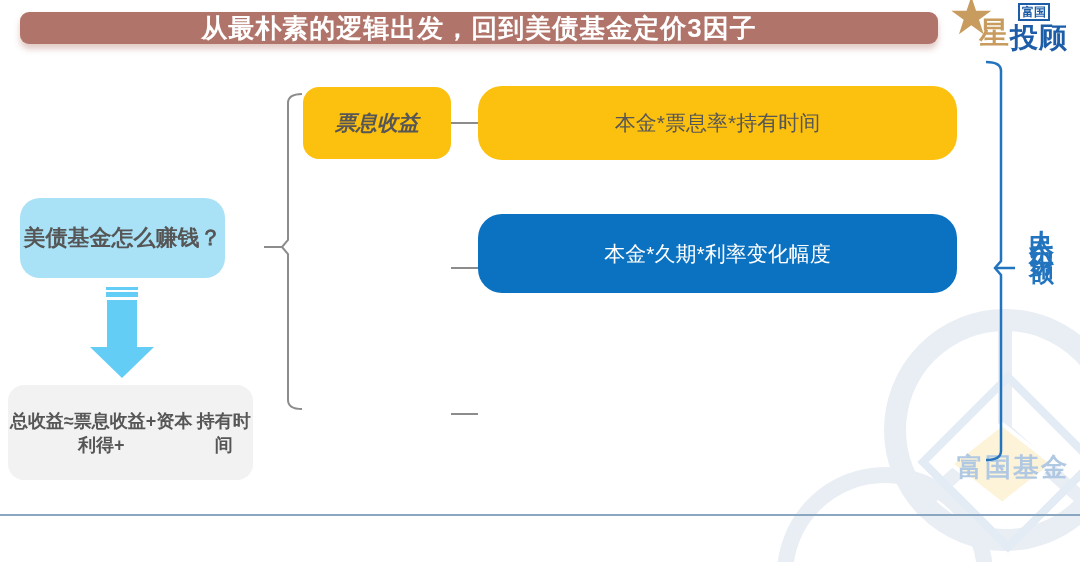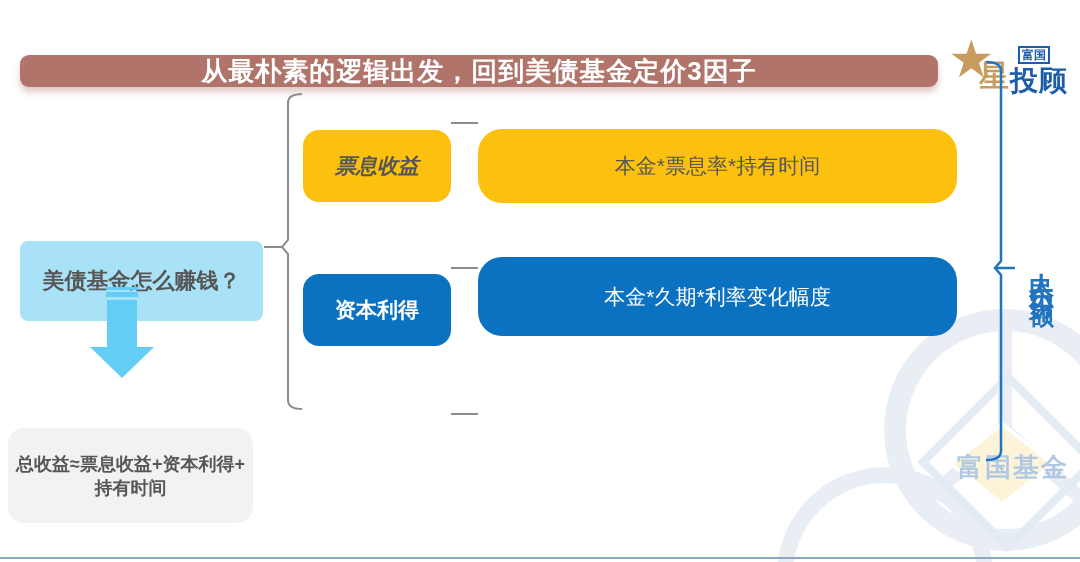--- a/index.html
+++ b/index.html
@@ -1,59 +1,59 @@
 <!DOCTYPE html>
 <html style="--title_bg: #b1746a; --coupon_yellow: #fcc00e; --capital_blue: #0b72c2; --fx_pink: #f1dfd9; --question_lightblue: #a9e2f6; --arrow_blue: #63cdf6; --summary_gray: #f2f2f2; --text_dark: #565656; --brand_blue: #2374bf; --connector_gray: #8c8c8c; --gold: #c89c5e; --logo_blue: #1d5da7; --watermark_blue: #b0c8e2; --watermark_pale: #e9eef5; --watermark_yellow: #fdf3d8; --divider: #8ba6c1;"><head>
 <meta charset="utf-8">
 <style>
   html,body{margin:0;padding:0;background:#fff;}
   body{font-family:"Liberation Sans","DejaVu Sans",sans-serif;}
   .stage{position:relative;width:1080px;height:562px;overflow:hidden;background:#fff;}
 
   
   .wm-layer{position:absolute;inset:0;z-index:0;}
-  .content-layer{position:absolute;inset:0;z-index:1;margin-top:43px;}
+  .content-layer{position:absolute;inset:0;z-index:1;}
   .overlay-svg{position:absolute;inset:0;z-index:2;pointer-events:none;}
 
   
   .title-bar{position:absolute;left:20px;top:12px;width:918px;height:32px;
     background:var(--title_bg);border-radius:9px;color:#fff;font-weight:bold;
     font-size:26px;display:flex;align-items:center;justify-content:center;
     letter-spacing:1px;box-shadow:0 5px 6px rgba(177,116,106,.38);}
 
   
   .logo{position:absolute;left:948px;top:0;width:132px;height:54px;}
   .logo .star{position:absolute;left:0;top:-10px;font-size:52px;color:var(--gold);line-height:1;}
   .logo .xing{position:absolute;left:31px;top:13px;font-size:30px;font-weight:bold;color:var(--gold);}
   .logo .fg{position:absolute;left:70px;top:3px;font-size:12px;font-weight:bold;color:var(--logo_blue);
     border:2px solid var(--logo_blue);border-radius:0;padding:0 2px;line-height:14px;}
   .logo .tg{position:absolute;left:62px;top:19px;font-size:28px;font-weight:bold;color:var(--logo_blue);letter-spacing:1px;}
 
   
-  .question-box{position:absolute;left:20px;top:198px;width:243px;height:80px;
-    background:var(--question_lightblue);border-radius:8px;display:flex;align-items:center;
+  .question-box{position:absolute;left:20px;top:198px;width:205px;height:80px;
+    background:var(--question_lightblue);border-radius:20px;display:flex;align-items:center;
     justify-content:center;font-size:22px;font-weight:bold;color:var(--text_dark);}
 
   
   .row-label{position:absolute;left:303px;width:148px;height:72px;border-radius:16px;
     display:flex;align-items:center;justify-content:center;font-size:21px;font-weight:bold;}
   .row-label.r1{top:87px;background:var(--coupon_yellow);color:var(--text_dark);font-style:italic;}
   .row-label.r2{top:231px;background:var(--capital_blue);color:#fff;}
   .row-label.r3{top:379px;background:var(--fx_pink);color:var(--text_dark);}
 
   
   .big-box{position:absolute;left:478px;width:479px;border-radius:24px;
     display:flex;align-items:center;justify-content:center;font-size:21px;}
   .big-box.r1{top:86px;height:74px;background:var(--coupon_yellow);color:var(--text_dark);}
   .big-box.r2{top:214px;height:79px;background:var(--capital_blue);color:#fff;justify-content:center;}
   .big-box.r3{top:377px;height:76px;background:var(--fx_pink);color:var(--text_dark);}
 
   
   .summary-box{position:absolute;left:8px;top:385px;width:245px;height:95px;
-    background:var(--summary_gray);border-radius:16px;display:flex;flex-direction:column;
+    background:var(--summary_gray);border-radius:16px;display:flex;flex-direction:row;
     align-items:center;justify-content:center;font-size:18px;font-weight:bold;
     color:var(--text_dark);line-height:24px;text-align:center;}
 
   
   .side-label{position:absolute;left:1026px;top:210px;writing-mode:vertical-rl;
     font-size:25px;font-weight:bold;color:var(--brand_blue);letter-spacing:7px;}
 
   
   .divider{position:absolute;left:0;top:514px;width:1080px;height:2px;background:var(--divider);}
   .footnote{position:absolute;left:28px;top:527px;font-size:14px;color:var(--text_dark);}
@@ -97,23 +97,20 @@
       <span>美债基金怎么赚钱？</span>
     </div>
 
     <div class="row-label r1">
       <span>票息收益</span>
     </div>
     <div class="big-box r1">
       <span>本金*票息率*持有时间</span>
     </div>
 
-    <div class="row-label r2">
-      <span>资本利得</span>
-    </div>
     <div class="big-box r2">
       <span>本金*久期*利率变化幅度</span>
     </div>
 
 
     <div class="summary-box">
       <span>总收益≈票息收益+资本利得+</span>
       <span>持有时间</span>
     </div>
 

